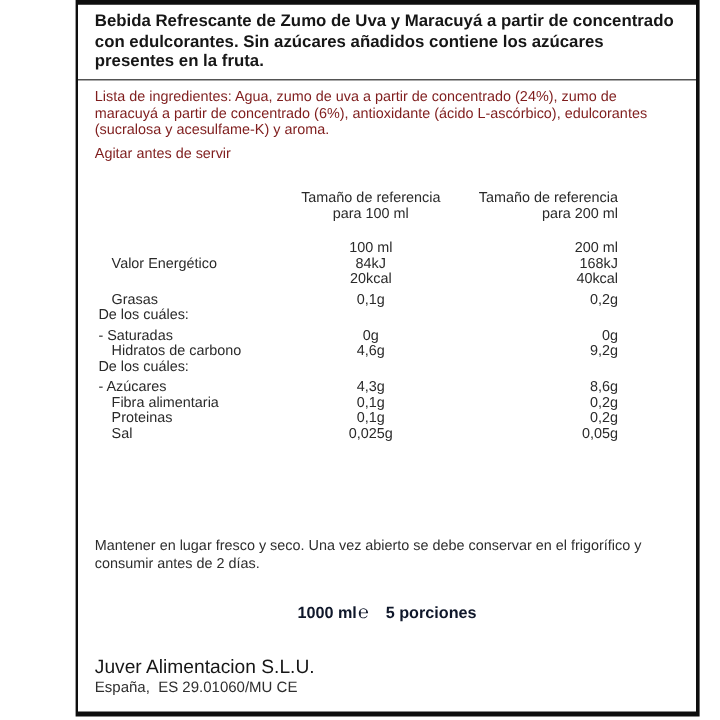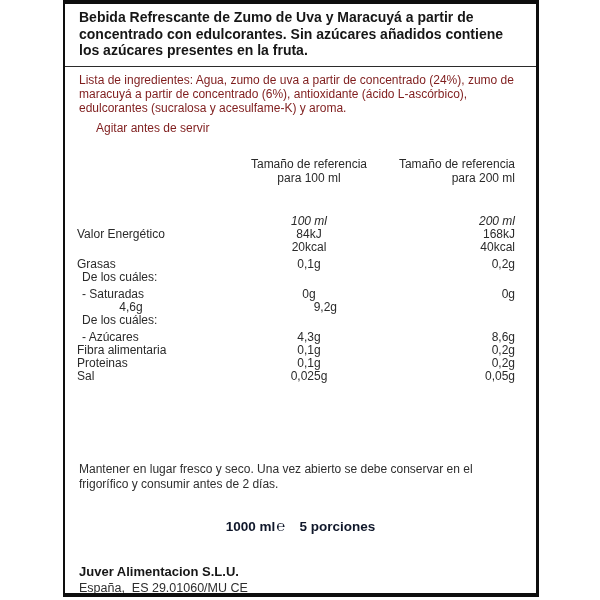--- a/index.html
+++ b/index.html
@@ -7,21 +7,21 @@
     width: 600px; height: 600px;
     background: #ffffff;
     font-family: "Liberation Sans", "DejaVu Sans", sans-serif;
     color: #1d1d1d;
     position: relative;
     overflow: hidden;
   }
   .label-box {
     position: absolute;
     left: 63px; top: 0;
-    width: 476px; height: 597px;
+    width: 520px; height: 597px;
     box-sizing: border-box;
     background: #ffffff;
     border: 2px solid #0e0e0e;
     border-top-width: 4px;
     border-bottom-width: 4px;
     border-right-width: 3px;
     overflow: hidden;
   }
   .title-sec {
     padding: 5px 12px 7px 14px;
@@ -30,29 +30,29 @@
     font-size: 14px;
     line-height: 16.5px;
     color: #161616;
   }
   .ing-sec {
     padding: 6px 14px 0 14px;
     font-size: 12px;
     line-height: 14px;
     color: #7f1d1d;
   }
-  .shake-note { margin-top: 6px; margin-left: 17px; }
+  .shake-note { margin-top: 6px; }
   .nutri-sec { font-size: 12px; line-height: 13px; color: #2a2a2a; }
   .nrow { display: flex; align-items: baseline; }
-  .c-name  { flex: 0 0 178px; padding-left: 12px; box-sizing: border-box; text-align: left; white-space: pre; }
+  .c-name  { flex: 0 0 178px; padding-left: 28px; box-sizing: border-box; text-align: left; white-space: pre; }
   .c-v100  { flex: 0 0 132px; text-align: center; }
   .c-v200  { flex: 0 0 140px; text-align: right; }
   .hdr-row { margin-top: 22px; }
   .hdr-row .c-v100, .hdr-row .c-v200 { line-height: 14px; }
-  .serving-row { margin-top: 30px; font-style: italic; }
+  .serving-row { margin-top: 15px; }
   .gap { margin-top: 4px; }
   .indent .c-name { padding-left: 17px; }
   .storage-sec {
     margin-top: 79px;
     padding: 0 14px;
     font-size: 12px;
     line-height: 15px;
     color: #2e2e2e;
   }
   .qty-row {
@@ -65,21 +65,21 @@
   }
   .qty-row .e-sign { font-weight: normal; font-size: 15px; margin-left: 1px; }
   .qty-row .portions { margin-left: 14px; }
   .mfr-sec {
     margin-top: 29px;
     padding: 0 14px;
     font-size: 12.5px;
     line-height: 17px;
     color: #2e2e2e;
   }
-  .mfr-name { font-weight: bold; font-size: 13px; color: #161616; margin-top: 24px; }
+  .mfr-name { font-weight: normal; font-size: 16px; color: #161616; margin-top: 24px; }
   .mfr-line { white-space: pre; }
 </style>
 </head>
 <body>
 
 <div class="label-box">
 
   <div class="title-sec">Bebida Refrescante de Zumo de Uva y Maracuyá a partir de concentrado con edulcorantes. Sin azúcares añadidos contiene los azúcares presentes en la fruta.</div>
 
   <div class="ing-sec">
@@ -125,20 +125,21 @@
       <span class="c-v200"></span>
     </div>
 
     <div class="nrow indent gap">
       <span class="c-name">- Saturadas</span>
       <span class="c-v100">0g</span>
       <span class="c-v200">0g</span>
     </div>
 
     <div class="nrow">
+      <span class="c-name">Hidratos de carbono</span>
       <span class="c-v100">4,6g</span>
       <span class="c-v200">9,2g</span>
     </div>
 
     <div class="nrow indent">
       <span class="c-name">De los cuáles:</span>
       <span class="c-v100"></span>
       <span class="c-v200"></span>
     </div>
 

